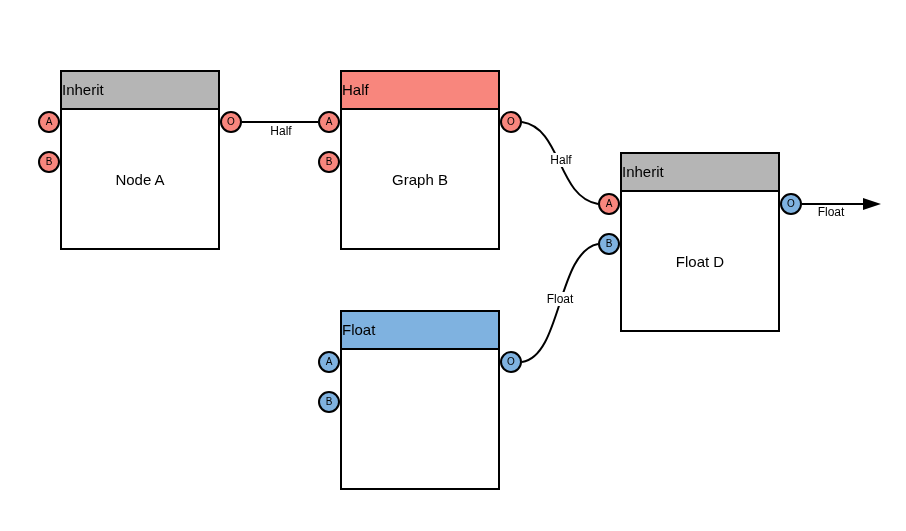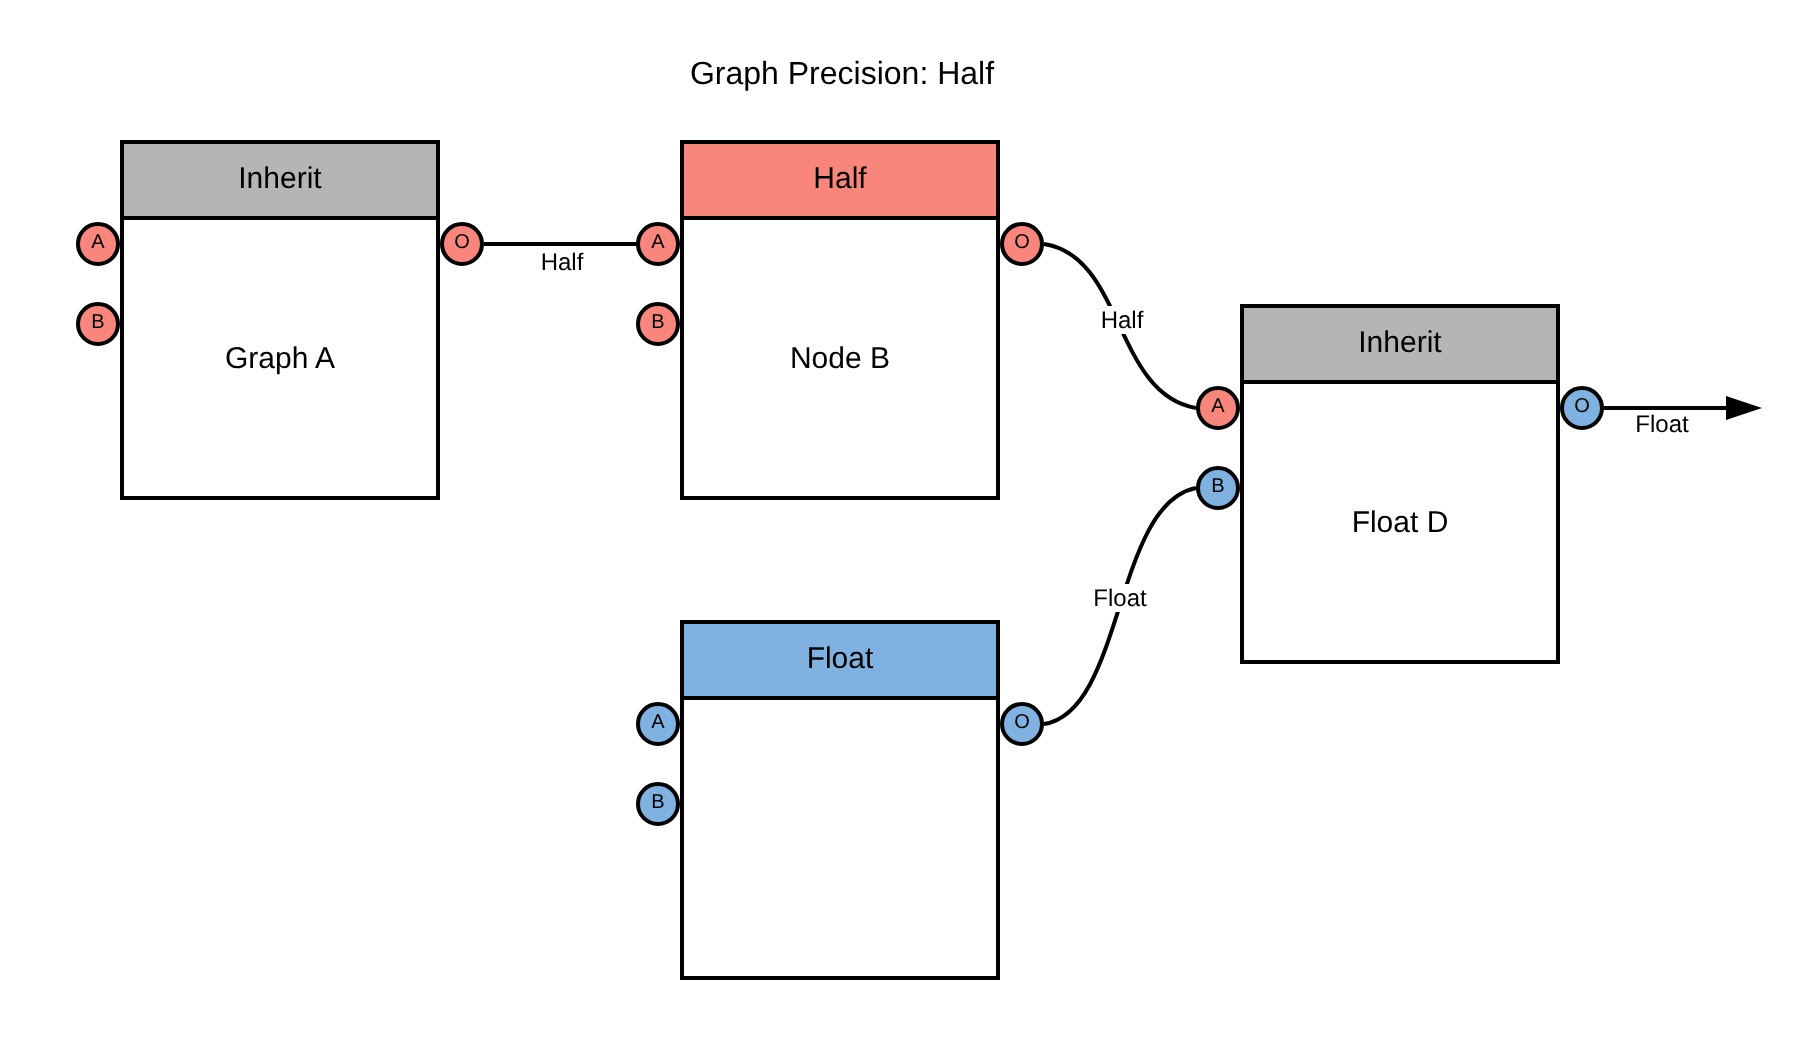--- a/index.html
+++ b/index.html
@@ -41,21 +41,21 @@
     width: 160px;
     height: 180px;
     box-sizing: border-box;
     border: 2px solid #000000;
     background: #ffffff;
   }
   .node-header {
     height: 36px;
     line-height: 36px;
     border-bottom: 2px solid #000000;
-    text-align: center;
+    text-align: left;
     font-size: 15px;
     color: #000000;
   }
   .node-body {
     position: absolute;
     left: 0;
     right: 0;
     top: 38px;
     bottom: 0;
     display: flex;
@@ -85,44 +85,43 @@
     padding: 0 2px;
     white-space: nowrap;
     z-index: 2;
   }
 </style>
 </head>
 <body>
 
 <div class="canvas">
 
-  <div class="graph-title">Graph Precision: Half</div>
 
   <svg class="edges-layer" width="906" height="531" viewBox="0 0 906 531">
     <line class="edge" x1="242" y1="122" x2="318" y2="122" style="stroke: rgb(0, 0, 0);"></line>
     <path class="edge" d="M522,122 C562,128 557,197 598,204" style="stroke: rgb(0, 0, 0);"></path>
     <path class="edge" d="M522,362 C562,356 557,252 598,244" style="stroke: rgb(0, 0, 0);"></path>
     <line class="edge" x1="802" y1="204" x2="866" y2="204" style="stroke: rgb(0, 0, 0);"></line>
     <polygon points="881,204 863,198 863,210" style="fill: rgb(0, 0, 0);"></polygon>
   </svg>
 
   <div class="node" style="left:60px; top:70px">
     <div class="node-header" style="background-color: rgb(181, 181, 181);">Inherit</div>
     <div class="node-body">
-      <span>Graph A</span>
+      <span>Node A</span>
     </div>
   </div>
   <div class="port" style="left: 38px; top: 111px; background-color: rgb(248, 134, 125);">A</div>
   <div class="port" style="left: 38px; top: 151px; background-color: rgb(248, 134, 125);">B</div>
   <div class="port" style="left: 220px; top: 111px; background-color: rgb(248, 134, 125);">O</div>
 
   <div class="node" style="left:340px; top:70px">
     <div class="node-header" style="background-color: rgb(248, 134, 125);">Half</div>
     <div class="node-body">
-      <span>Node B</span>
+      <span>Graph B</span>
     </div>
   </div>
   <div class="port" style="left: 318px; top: 111px; background-color: rgb(248, 134, 125);">A</div>
   <div class="port" style="left: 318px; top: 151px; background-color: rgb(248, 134, 125);">B</div>
   <div class="port" style="left: 500px; top: 111px; background-color: rgb(248, 134, 125);">O</div>
 
   <div class="node" style="left:340px; top:310px">
     <div class="node-header" style="background-color: rgb(127, 178, 224);">Float</div>
   </div>
   <div class="port" style="left: 318px; top: 351px; background-color: rgb(127, 178, 224);">A</div>

